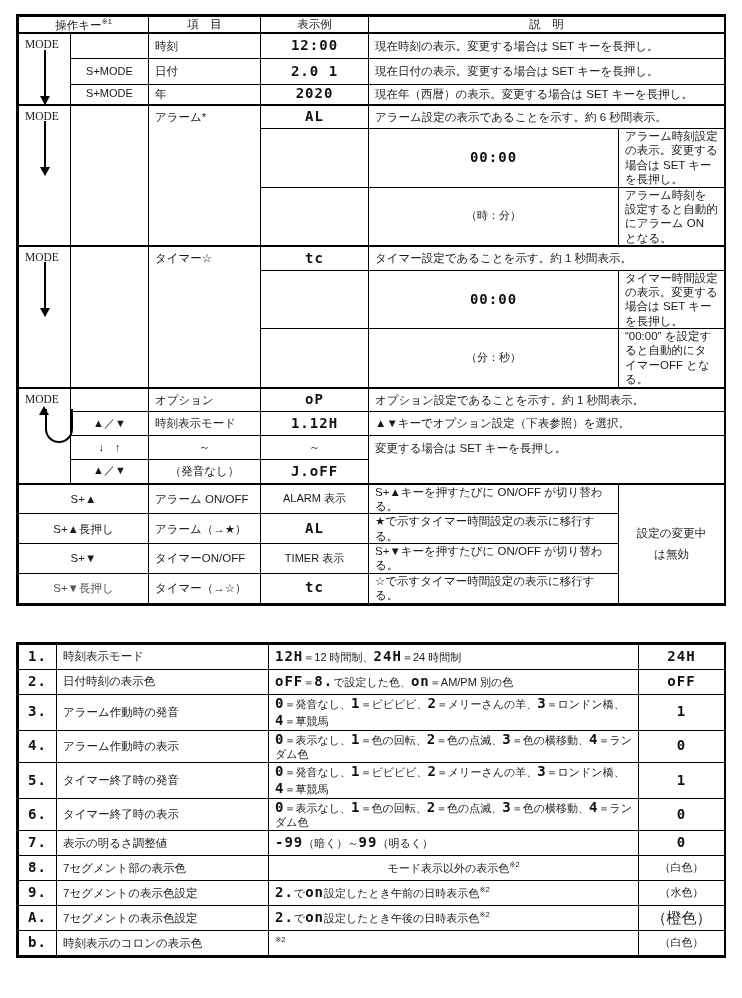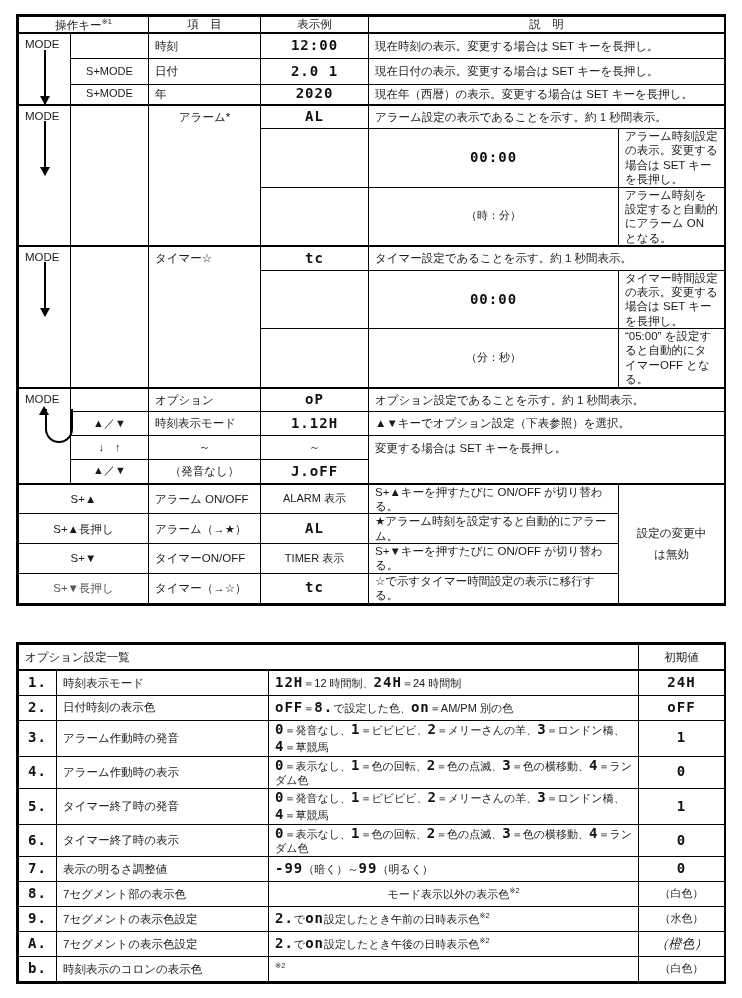--- a/index.html
+++ b/index.html
@@ -51,21 +51,21 @@
   
   .seg{
     font-family:"DejaVu Sans Mono","Liberation Mono",monospace;
     font-weight:bold;
     font-size:14px;
     letter-spacing:1px;
     color:#111;
   }
 
   
-  .mode-cell{position:relative;}
+  .mode-cell{position:relative;font-family:Liberation Serif, serif;}
   .arrow-down{
     display:block;
     position:relative;
     width:2px;
     margin:0 auto;
     background:#000;
   }
   .arrow-down:after{
     content:"";
     position:absolute;
@@ -161,23 +161,23 @@
             <td class="l" colspan="2">現在年（西暦）の表示。変更する場合は SET キーを長押し。</td>
           </tr>
           <tr class="thick-t">
             <td class="l mode-cell" rowspan="3" style="vertical-align: top; padding-top: 3px;">
               <div style="font-size: 11.5px;">MODE</div>
               <div style="text-align: center; margin-top: -2px;">
                 <span class="arrow-down" style="height: 54px;"></span>
               </div>
             </td>
             <td class="c" rowspan="3"></td>
-            <td class="l" rowspan="3" style="vertical-align: top; padding-top: 4px; text-align: center;">アラーム*</td>
+            <td class="l" rowspan="3" style="vertical-align: top; padding-top: 4px;">アラーム*</td>
             <td class="c" style="height: 24px;"><span class="seg">AL</span></td>
-            <td class="l" colspan="2">アラーム設定の表示であることを示す。約 1 秒間表示。</td>
+            <td class="l" colspan="2">アラーム設定の表示であることを示す。約 6 秒間表示。</td>
           </tr>
           <tr>
             <td class="c"></td>
             <td class="c" style="height: 24px;"><span class="seg">00:00</span></td>
             <td class="l" colspan="2">アラーム時刻設定の表示。変更する場合は SET キーを長押し。</td>
           </tr>
           <tr>
             <td class="c"></td>
             <td class="c" style="font-size: 11px; height: 24px;"><span>（時：分）</span></td>
             <td class="l" colspan="2">アラーム時刻を設定すると自動的にアラーム ON となる。</td>
@@ -195,21 +195,21 @@
             <td class="l" colspan="2">タイマー設定であることを示す。約 1 秒間表示。</td>
           </tr>
           <tr>
             <td class="c"></td>
             <td class="c" style="height: 24px;"><span class="seg">00:00</span></td>
             <td class="l" colspan="2">タイマー時間設定の表示。変更する場合は SET キーを長押し。</td>
           </tr>
           <tr>
             <td class="c"></td>
             <td class="c" style="font-size: 11px; height: 24px;"><span>（分：秒）</span></td>
-            <td class="l" colspan="2">“05:00” を設定すると自動的にタイマーOFF となる。</td>
+            <td class="l" colspan="2">“00:00” を設定すると自動的にタイマーOFF となる。</td>
           </tr>
           <tr class="thick-t">
             <td class="l mode-cell" rowspan="4" style="vertical-align: top; padding-top: 3px;">
               <div style="font-size: 11.5px;">MODE</div>
               <div style="text-align: center; margin-top: 3px;"><span class="loop"><span class="u"></span><span class="tip"></span></span></div>
             </td>
             <td class="c"></td>
             <td class="l">オプション</td>
             <td class="c" style="height: 24px;"><span class="seg">oP</span></td>
             <td class="l" colspan="2">オプション設定であることを示す。約 1 秒間表示。</td>
@@ -239,21 +239,21 @@
             <td class="c" rowspan="4">
               <div>設定の変更中</div>
               <div style="height: 6px;"></div>
               <div>は無効</div>
             </td>
           </tr>
           <tr>
             <td class="c" colspan="2" style="height: 24px;">S+▲長押し</td>
             <td class="l">アラーム（→★）</td>
             <td class="c"><span class="seg">AL</span></td>
-            <td class="l">★アラーム時刻を設定すると自動的にアラーム。</td>
+            <td class="l">★で示すタイマー時間設定の表示に移行する。</td>
           </tr>
           <tr>
             <td class="c" colspan="2" style="height: 24px;">S+▼</td>
             <td class="l">タイマーON/OFF</td>
             <td class="c" style="font-size: 11px;"><span>TIMER 表示</span></td>
             <td class="l">S+▼キーを押すたびに ON/OFF が切り替わる。</td>
           </tr>
           <tr>
             <td class="c" colspan="2" style="height: 24px; color: rgb(85, 85, 85);">S+▼長押し</td>
             <td class="l">タイマー（→☆）</td>
@@ -271,24 +271,20 @@
 
   <div class="frame">
     <table class="grid t2">
       <colgroup>
         <col style="width:38px">
           <col style="width:212px">
           <col style="width:370px">
           <col style="width:86px">
       </colgroup>
       <tbody id="t2body">
-          <tr class="thick-b">
-            <td class="l hdr" colspan="3" style="height: 26px;">オプション設定一覧</td>
-            <td class="c hdr">初期値</td>
-          </tr>
           <tr>
             <td class="c"><span class="seg">1.</span></td>
             <td class="l">時刻表示モード</td>
             <td class="l" style="font-size: 11px;"><span class="seg">12H</span><span>＝12 時間制、</span><span class="seg">24H</span><span>＝24 時間制</span></td>
             <td class="c"><span class="seg">24H</span></td>
           </tr>
           <tr>
             <td class="c"><span class="seg">2.</span></td>
             <td class="l">日付時刻の表示色</td>
             <td class="l" style="font-size: 11px;"><span class="seg">oFF</span><span>＝</span><span class="seg">8.</span><span>で設定した色、</span><span class="seg">on</span><span>＝AM/PM 別の色</span></td>
@@ -333,21 +329,21 @@
           <tr>
             <td class="c"><span class="seg">9.</span></td>
             <td class="l">7セグメントの表示色設定</td>
             <td class="l" style="font-size: 11px;"><span class="seg">2.</span><span>で</span><span class="seg">on</span><span>設定したとき午前の日時表示色</span><span class="sup">※2</span></td>
             <td class="c" style="font-size: 11px;"><span>（水色）</span></td>
           </tr>
           <tr>
             <td class="c"><span class="seg">A.</span></td>
             <td class="l">7セグメントの表示色設定</td>
             <td class="l" style="font-size: 11px;"><span class="seg">2.</span><span>で</span><span class="seg">on</span><span>設定したとき午後の日時表示色</span><span class="sup">※2</span></td>
-            <td class="c" style="font-size: 13px; font-style: italic;"><span>（橙色）</span></td>
+            <td class="c" style="font-size: 15px;"><span>（橙色）</span></td>
           </tr>
           <tr>
             <td class="c"><span class="seg">b.</span></td>
             <td class="l">時刻表示のコロンの表示色</td>
             <td class="l" style="font-size: 11px;"><span class="sup">※2</span></td>
             <td class="c" style="font-size: 11px;"><span>（白色）</span></td>
           </tr>
         </tbody>
     </table>
   </div>

